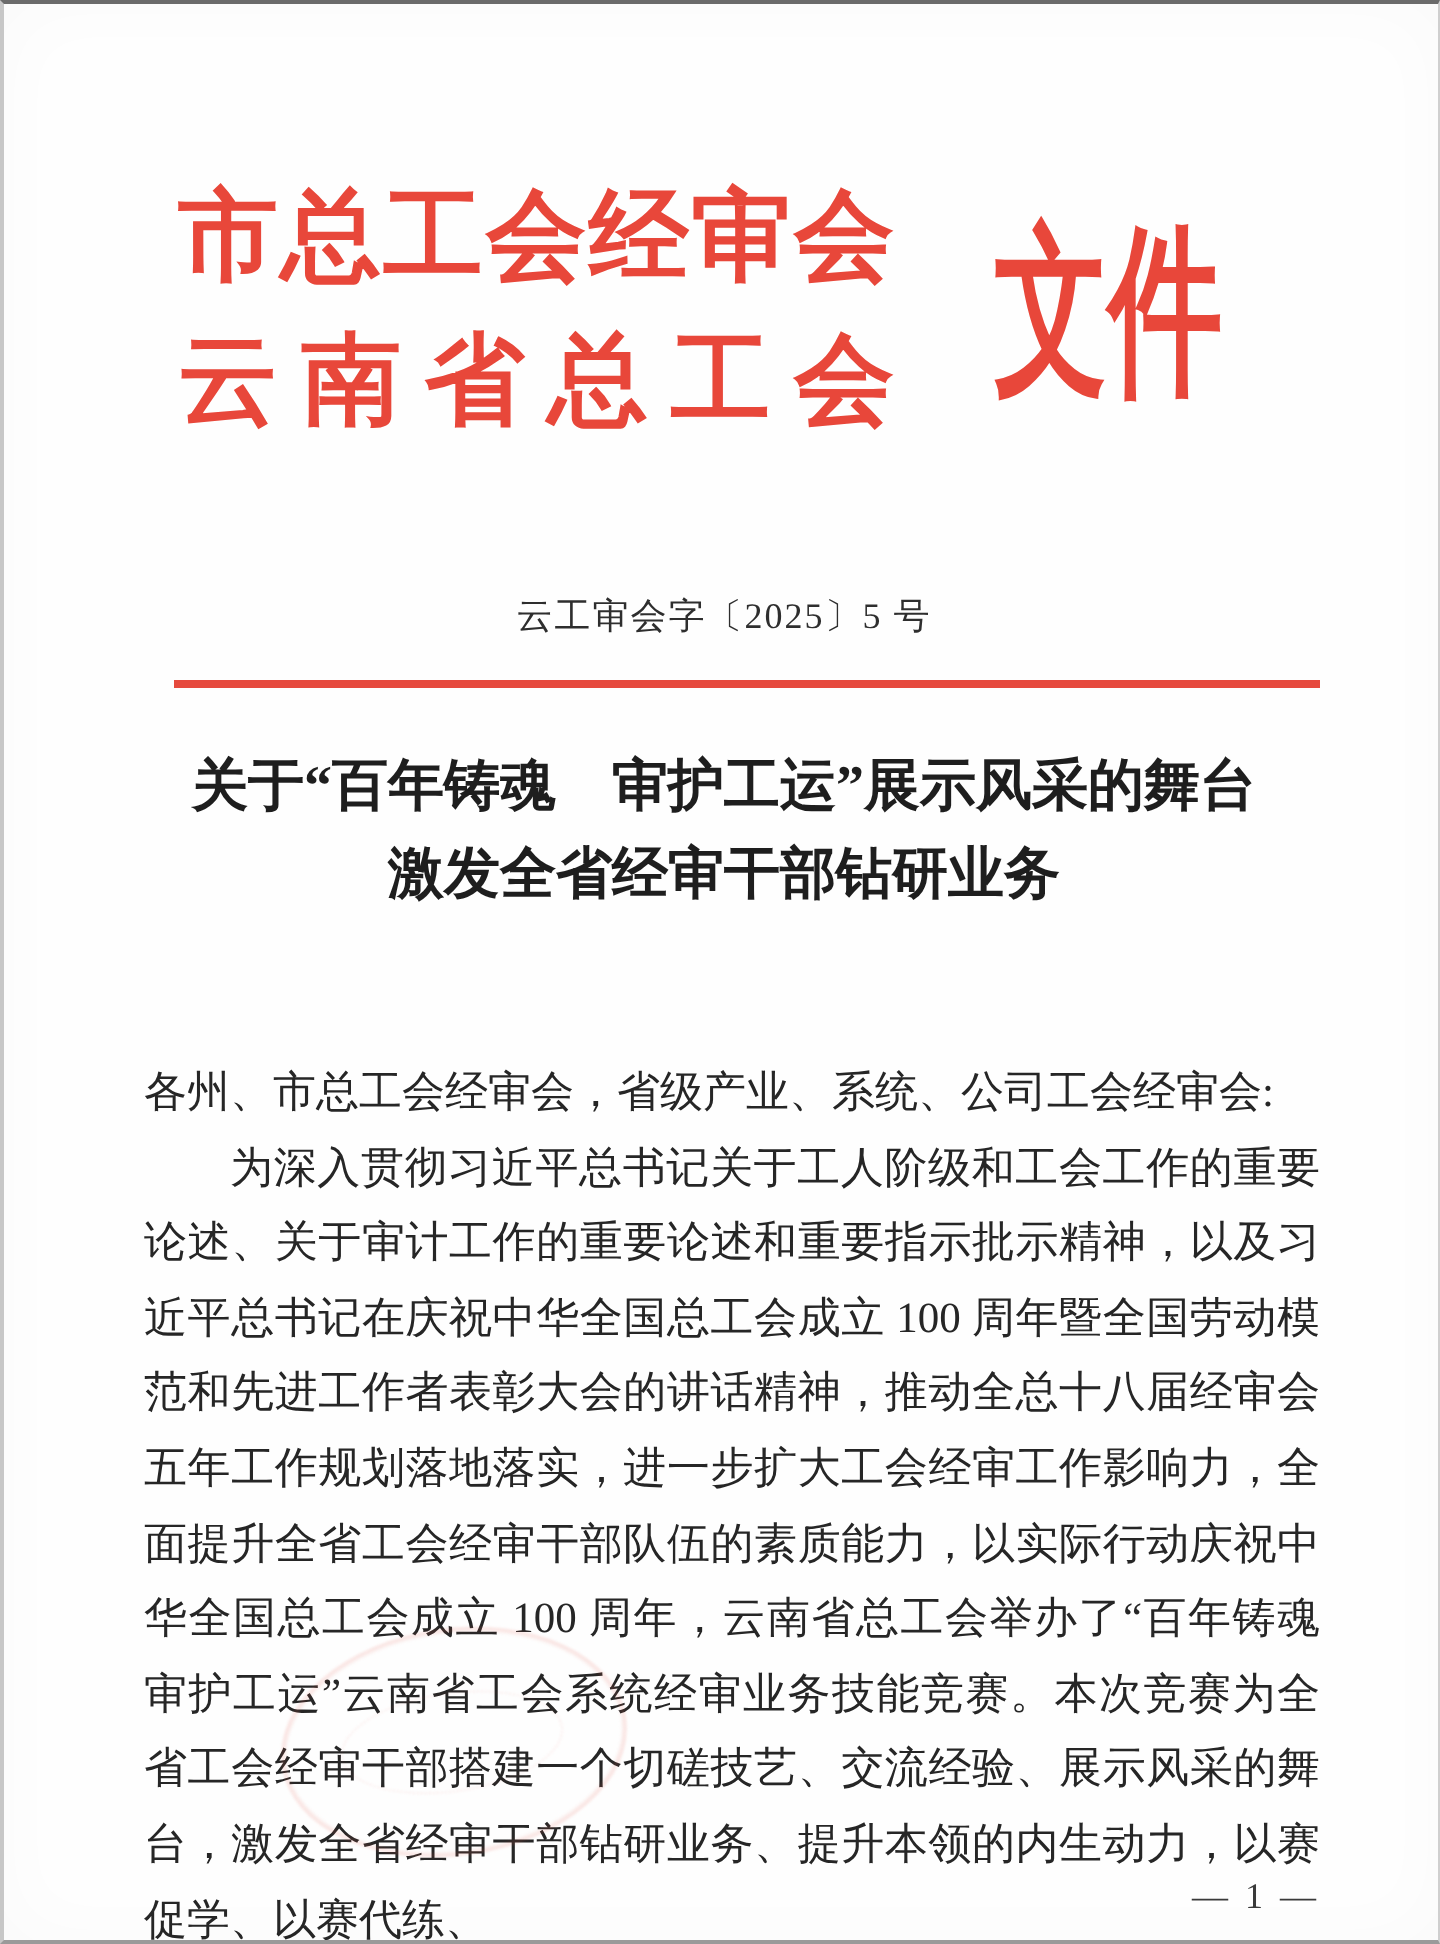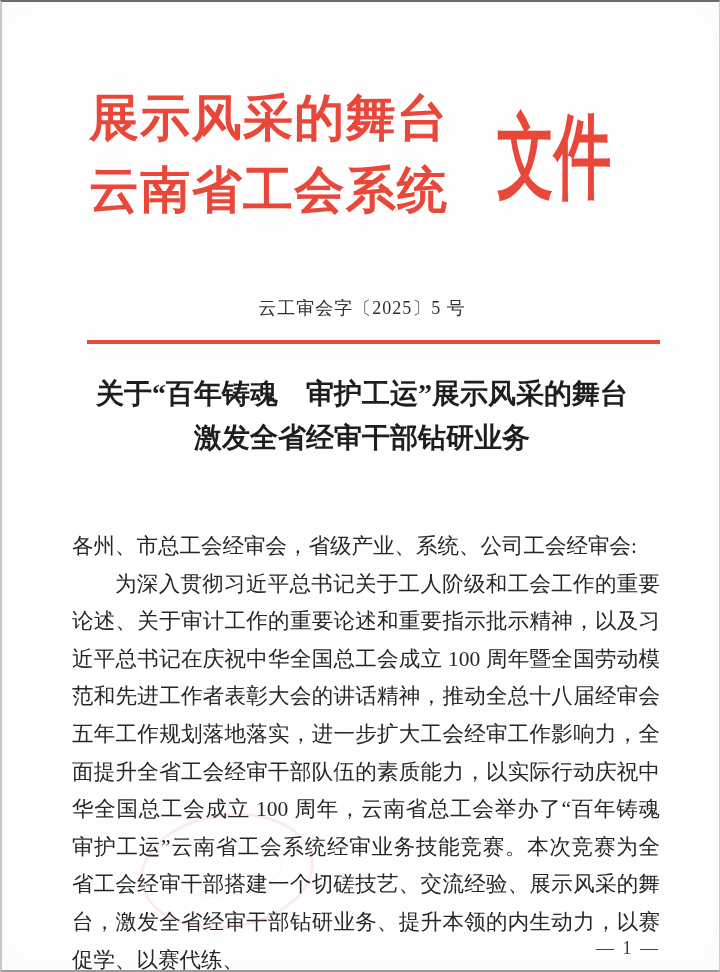--- a/index.html
+++ b/index.html
@@ -153,22 +153,22 @@
     letter-spacing: 2px;
   }
 </style>
 </head>
 <body>
 
 <div class="page">
 
   <div class="letterhead">
     <div class="org-lines">
-      <div class="org-line">展示风采的舞台</div>
-      <div class="org-line">云南省工会系统</div>
+      <div class="org-line">市总工会经审会</div>
+      <div class="org-line">云南省总工会</div>
     </div>
     <div class="doc-type">文件</div>
   </div>
 
   <div class="doc-number">云工审会字〔2025〕5 号</div>
 
   <div class="red-rule"></div>
 
   <div class="doc-title">
     <div>关于“百年铸魂　审护工运”展示风采的舞台</div>

